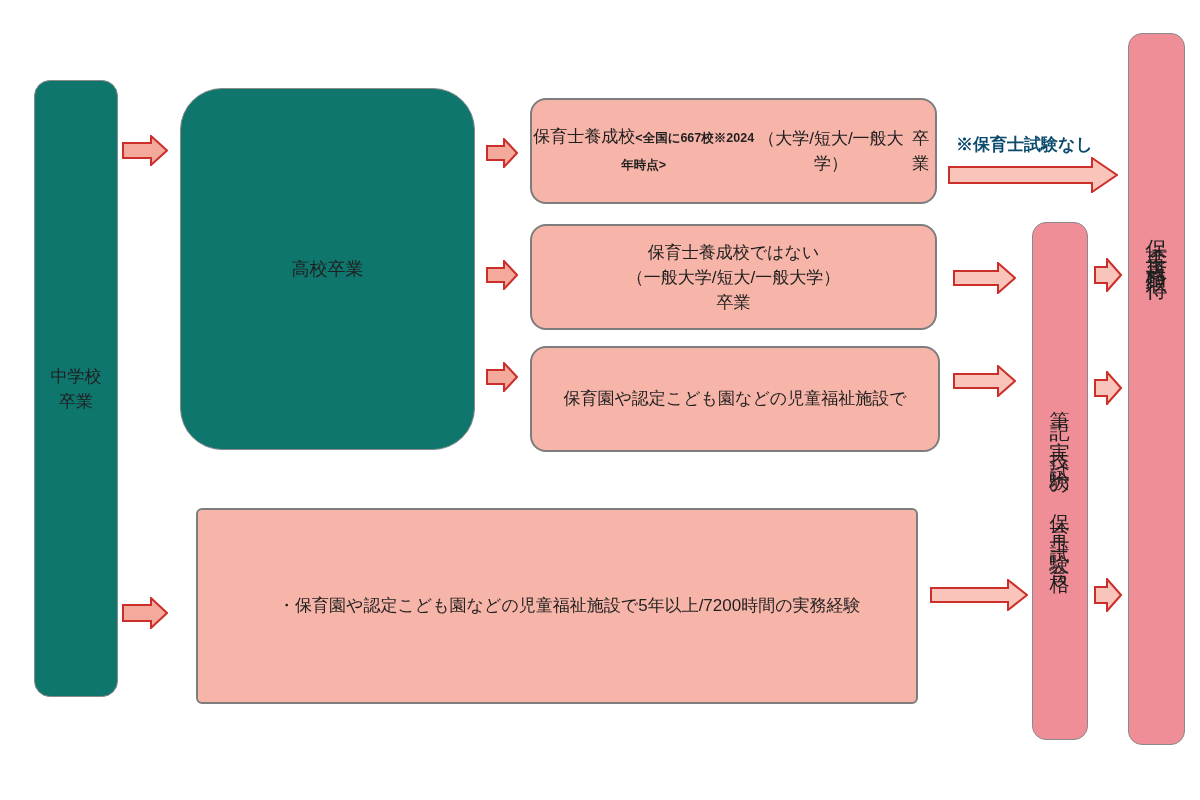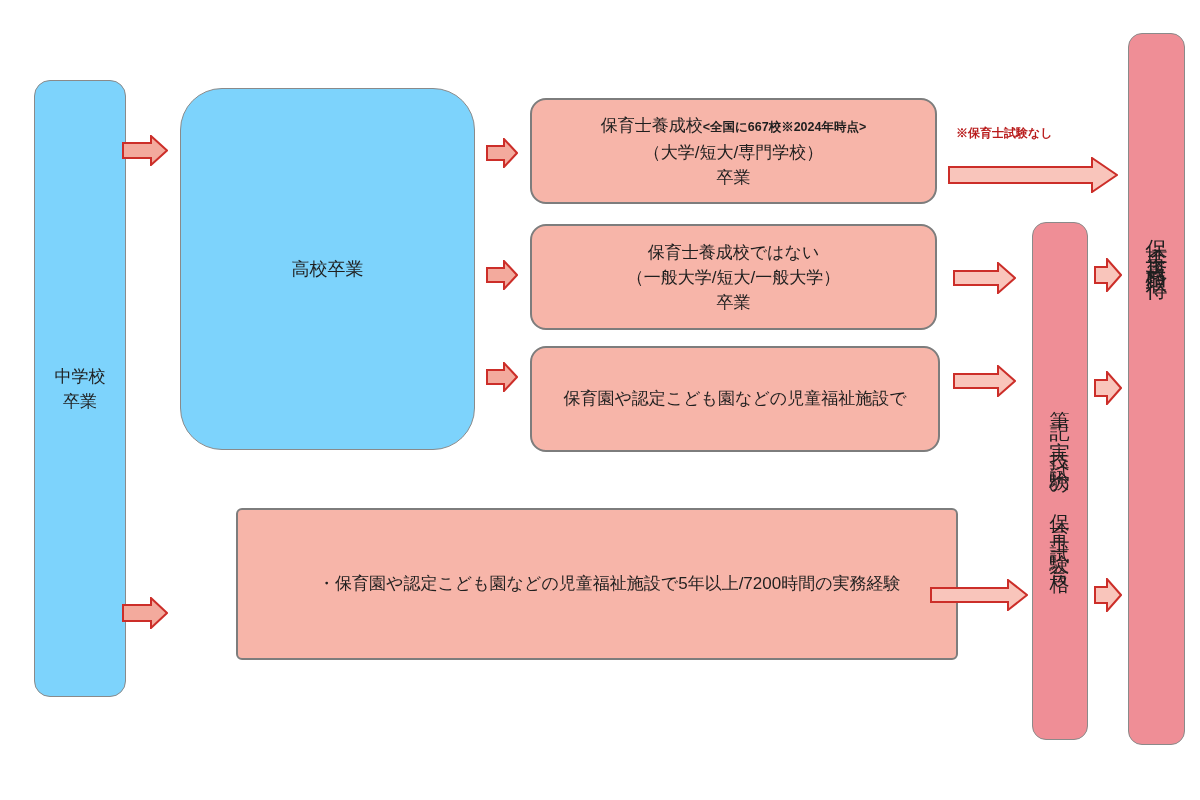--- a/index.html
+++ b/index.html
@@ -2,63 +2,63 @@
 <html><head>
 <meta charset="utf-8">
 <style>
   html,body{margin:0;padding:0;background:#ffffff;}
   .canvas{
     position:relative;width:1200px;height:800px;background:#ffffff;overflow:hidden;
     font-family:"Liberation Sans",sans-serif;color:#1f1f1f;
   }
   .box{position:absolute;box-sizing:border-box;display:flex;align-items:center;justify-content:center;text-align:center;}
   
-  .box-light{background:#7dd3fc;border:1.5px solid #8a8a8a;}
+  .box-light{background:#0f766e;border:1.5px solid #8a8a8a;}
   
   .box-mid{background:#f7b5a9;border:2px solid #7d7d7d;}
   
   .box-dark{background:#ef8e96;border:1.5px solid #8a8a8a;}
 
-  .middle-school{left:34px;top:80px;width:92px;height:617px;border-radius:16px;}
+  .middle-school{left:34px;top:80px;width:84px;height:617px;border-radius:16px;}
   .middle-school .stack{font-size:17px;line-height:25px;}
 
   .high-school{left:180px;top:88px;width:295px;height:362px;border-radius:42px;font-size:18px;}
 
-  .route1{left:530px;top:98px;width:407px;height:106px;border-radius:16px;flex-direction:column;}
+  .route1{left:530px;top:98px;width:407px;height:106px;border-radius:16px;flex-direction:row;}
   .route2{left:530px;top:224px;width:407px;height:106px;border-radius:16px;flex-direction:column;}
   .route3{left:530px;top:346px;width:410px;height:106px;border-radius:16px;flex-direction:column;font-family:Liberation Serif, serif;}
   .route-line{font-size:17px;line-height:25px;}
   .route3 .route-line{line-height:28px;}
   .small-note{font-size:12.5px;font-weight:bold;}
 
   .alt-route{
-    left:196px;top:508px;width:722px;height:152px;border-radius:6px;
+    left:196px;top:508px;width:722px;height:196px;border-radius:6px;
     flex-direction:column;align-items:flex-start;justify-content:center;
-    padding-left:80px;padding-right:20px;text-align:left;gap:38px;margin-left:40px;
+    padding-left:80px;padding-right:20px;text-align:left;gap:38px;
   }
   .alt-route .bullet{font-size:17px;line-height:24px;}
 
   .exam-pass{left:1032px;top:222px;width:56px;height:518px;border-radius:14px;}
   .exam-pass .vtext{
     writing-mode:vertical-rl;text-orientation:upright;
     font-size:20px;letter-spacing:10px;line-height:1;
   }
   .qualification{left:1128px;top:33px;width:57px;height:712px;border-radius:14px;
     align-items:flex-start;padding-top:188px;}
   .qualification .vtext{
     writing-mode:vertical-rl;text-orientation:upright;
     font-size:22px;letter-spacing:6.5px;line-height:1;
   }
 
   .arrow{position:absolute;}
   .arrow polygon{stroke:#cc2e29;stroke-width:2;}
   .arrow.strong polygon{fill:#f3aa9d;}
   .arrow.light polygon{fill:#f9c5bb;}
 
-  .note-label{position:absolute;left:956px;top:125px;font-size:12px;font-weight:bold;color:#b91c1c;}
+  .note-label{position:absolute;left:956px;top:133px;font-size:17px;font-weight:bold;color:#0c4a6e;}
 </style>
 </head>
 <body>
 
 <div class="canvas">
 
   <div class="box box-light middle-school">
     <div class="stack">
       <div>中学校</div>
       <div>卒業</div>
@@ -66,21 +66,21 @@
   </div>
 
   <div class="box box-light high-school">
     <div>高校卒業</div>
   </div>
 
   <div class="box box-mid route1">
     <div class="route-line">
       <span>保育士養成校</span><span class="small-note">&lt;全国に667校※2024年時点&gt;</span>
     </div>
-    <div class="route-line">（大学/短大/専門学校）</div>
+    <div class="route-line">（大学/短大/一般大学）</div>
     <div class="route-line">卒業</div>
   </div>
 
   <div class="box box-mid route2">
     <div class="route-line">保育士養成校ではない</div>
     <div class="route-line">（一般大学/短大/一般大学）</div>
     <div class="route-line">卒業</div>
   </div>
 
   <div class="box box-mid route3">

